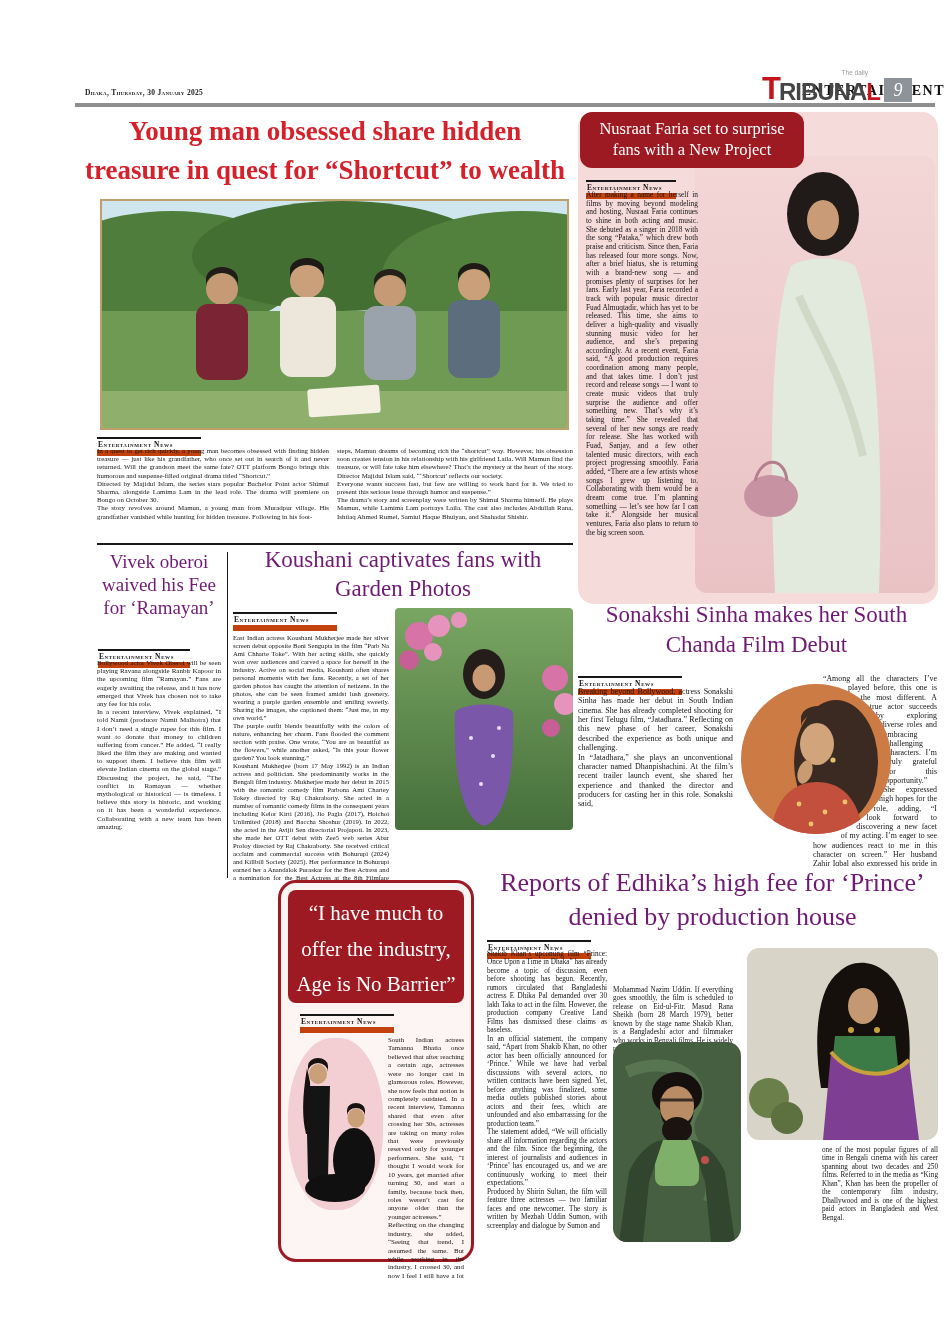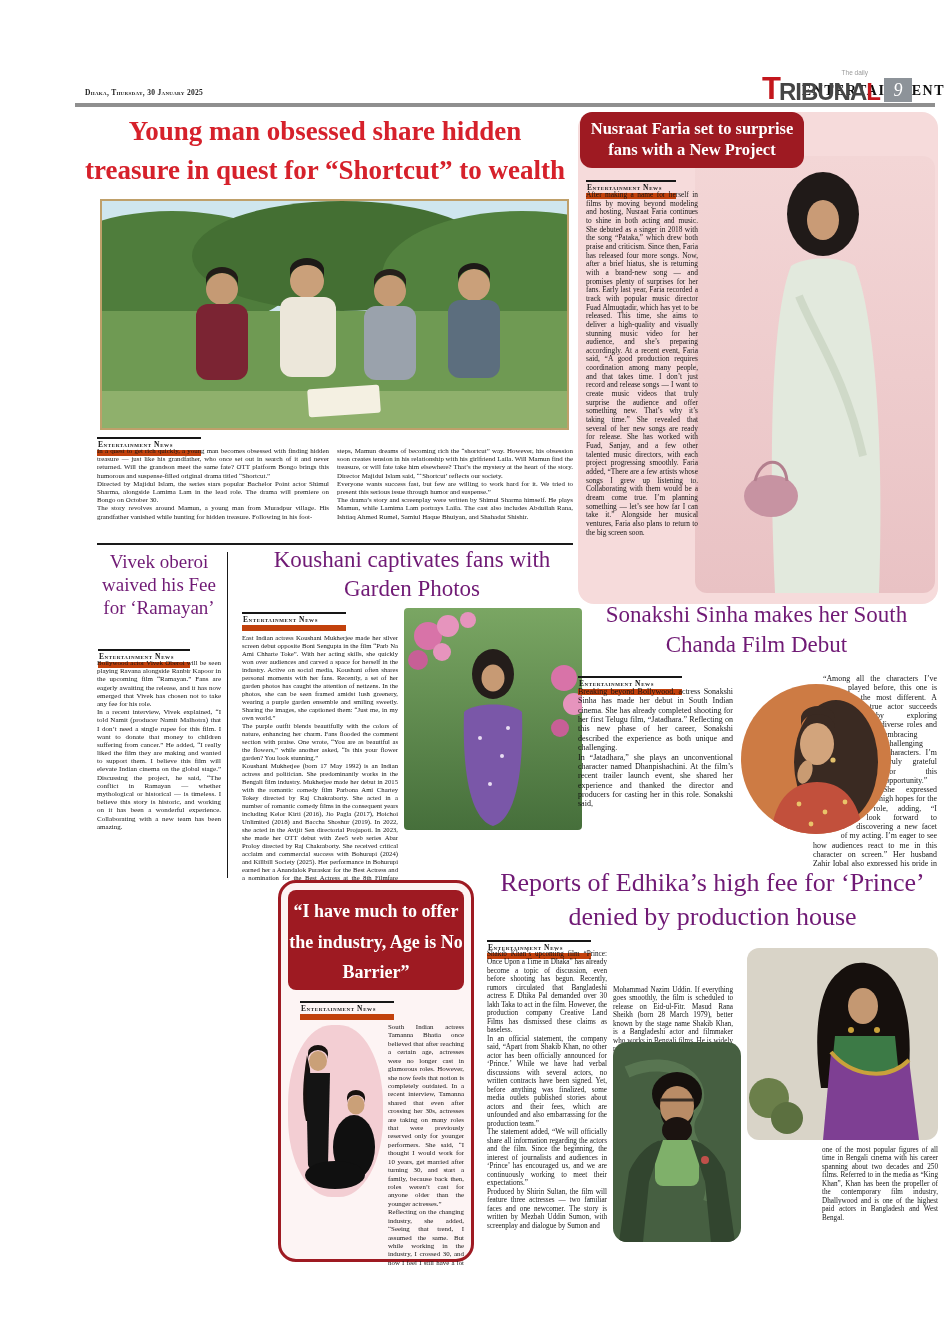--- a/index.html
+++ b/index.html
@@ -15,21 +15,21 @@
   .mh-mid{font-family:"Liberation Sans",sans-serif;font-weight:bold;font-size:24px;line-height:.85;color:#454545;letter-spacing:-1px;}
   .mh-l{font-family:"Liberation Sans",sans-serif;font-weight:bold;font-size:24px;line-height:.85;color:#c3161c;letter-spacing:-1px;}
   .mh-tagline{position:absolute;top:-9px;right:40px;font-size:6.5px;color:#9a9a9a;font-family:"Liberation Sans",sans-serif;}
   .pagenum-box{width:28px;height:24px;background:#8d9399;color:#fff;text-align:center;font-size:18px;line-height:24px;font-style:italic;}
   
   .kicker{display:inline-block;font-size:7.5px;font-weight:bold;font-variant:small-caps;letter-spacing:.6px;color:#161616;
           border-top:2px solid #161616;border-bottom:6px solid #c2410c;padding:1px 28px 1px 1px;line-height:1.2;}
   
   .main-head{color:#d6212b;font-weight:bold;font-size:27px;line-height:1.45;text-align:center;}
   .sub-head{color:#701a75;font-weight:normal;text-align:center;}
-  .card-head{color:#ffffff;font-weight:bold;text-align:center;}
+  .card-head{color:#ffffff;font-weight:normal;text-align:center;}
   
   .bodytxt{color:#141414;text-align:justify;white-space:pre-line;overflow:hidden;}
   .rule-black{background:#1a1a1a;}
   
   .faria-card{background:#f6dbdb;border-radius:16px;}
   .faria-headbox{background:#9e1a22;border-radius:12px;}
   .tam-card{background:#fdf4f4;border:3px solid #9e1a22;border-radius:18px;box-sizing:border-box;}
   .tam-headbox{background:#9e1a22;border-radius:8px;}
   .photo{overflow:hidden;}
   .photo svg{display:block;width:100%;height:100%;}
@@ -101,21 +101,21 @@
 
   <div class="abs sub-head" style="left:96px;top:551px;width:126px;font-size:19px;line-height:1.2;">Vivek oberoi waived his Fee for ‘Ramayan’</div>
   <div class="abs" style="left:98px;top:645px;">
     <span class="kicker" style="padding-right:16px;">Entertainment News</span>
   </div>
   <div class="abs bodytxt" style="left:97px;top:659px;width:124px;height:217px;font-size:7px;line-height:1.17;">Bollywood actor Vivek Oberoi will be seen playing Ravana alongside Ranbir Kapoor in the upcoming film “Ramayan.” Fans are eagerly awaiting the release, and it has now emerged that Vivek has chosen not to take any fee for his role.
 In a recent interview, Vivek explained, “I told Namit (producer Namit Malhotra) that I don’t need a single rupee for this film. I want to donate that money to children suffering from cancer.” He added, “I really liked the film they are making and wanted to support them. I believe this film will elevate Indian cinema on the global stage.” Discussing the project, he said, “The conflict in Ramayan — whether mythological or historical — is timeless. I believe this story is historic, and working on it has been a wonderful experience. Collaborating with a new team has been amazing.</div>
 
   <div class="abs rule-black" style="left:227px;top:552px;width:1px;height:326px;"></div>
 
-  <div class="abs" style="left:233px;top:546px;width:340px;height:334px;margin-left:9px;">
+  <div class="abs" style="left:233px;top:546px;width:340px;height:334px;">
     <div class="sub-head" style="font-size:23px;line-height:1.25;margin-bottom:4px;">Koushani captivates fans with Garden Photos</div>
     <div>
       <div class="kou-photo">
         <svg viewBox="0 0 178 222" preserveAspectRatio="none">
           <defs>
               <linearGradient id="kg" x1="0" y1="0" x2="0" y2="1">
             <stop offset="0" stop-color="#7aa663"></stop>
                 <stop offset="1" stop-color="#466f3b"></stop>
               </linearGradient>
             </defs>
@@ -192,21 +192,21 @@
         <circle cx="58" cy="120" r="2.4" fill="#e9c46a"></circle>
           <circle cx="84" cy="128" r="2.4" fill="#e9c46a"></circle>
         <circle cx="104" cy="118" r="2.4" fill="#e9c46a"></circle>
           <circle cx="70" cy="140" r="2.4" fill="#e9c46a"></circle>
         <circle cx="92" cy="76" r="2.6" fill="#e3c06b"></circle>
       </svg>
     </div>
   </div>
 
   <div class="abs tam-card" style="left:278px;top:880px;width:196px;height:382px;padding:7px;">
-    <div class="tam-headbox card-head" style="height:100px;font-size:18px;line-height:1.7;padding-top:6px;box-sizing:border-box;">“I have much to offer the industry, Age is No Barrier”</div>
+    <div class="tam-headbox card-head" style="height:113px;font-size:21px;line-height:1.7;padding-top:6px;box-sizing:border-box;">“I have much to offer the industry, Age is No Barrier”</div>
     <div style="margin:7px 0 3px 12px;">
       <span class="kicker" style="padding-right:18px;">Entertainment News</span>
     </div>
     <div>
       <div class="tam-photo">
         <svg viewBox="0 0 95 172" preserveAspectRatio="none">
           <rect width="95" height="172" fill="#f3ced3"></rect>
           <ellipse cx="30" cy="36" rx="9" ry="10" fill="#caa078"></ellipse>
           <path d="M20,34 a10,9 0 0 1 20,0 l0,-6 a10,8 0 0 0 -20,0 z" fill="#17120f"></path>
           <path d="M19,30 C14,60 14,80 18,96 L24,96 L22,44 Z" fill="#17120f"></path>

